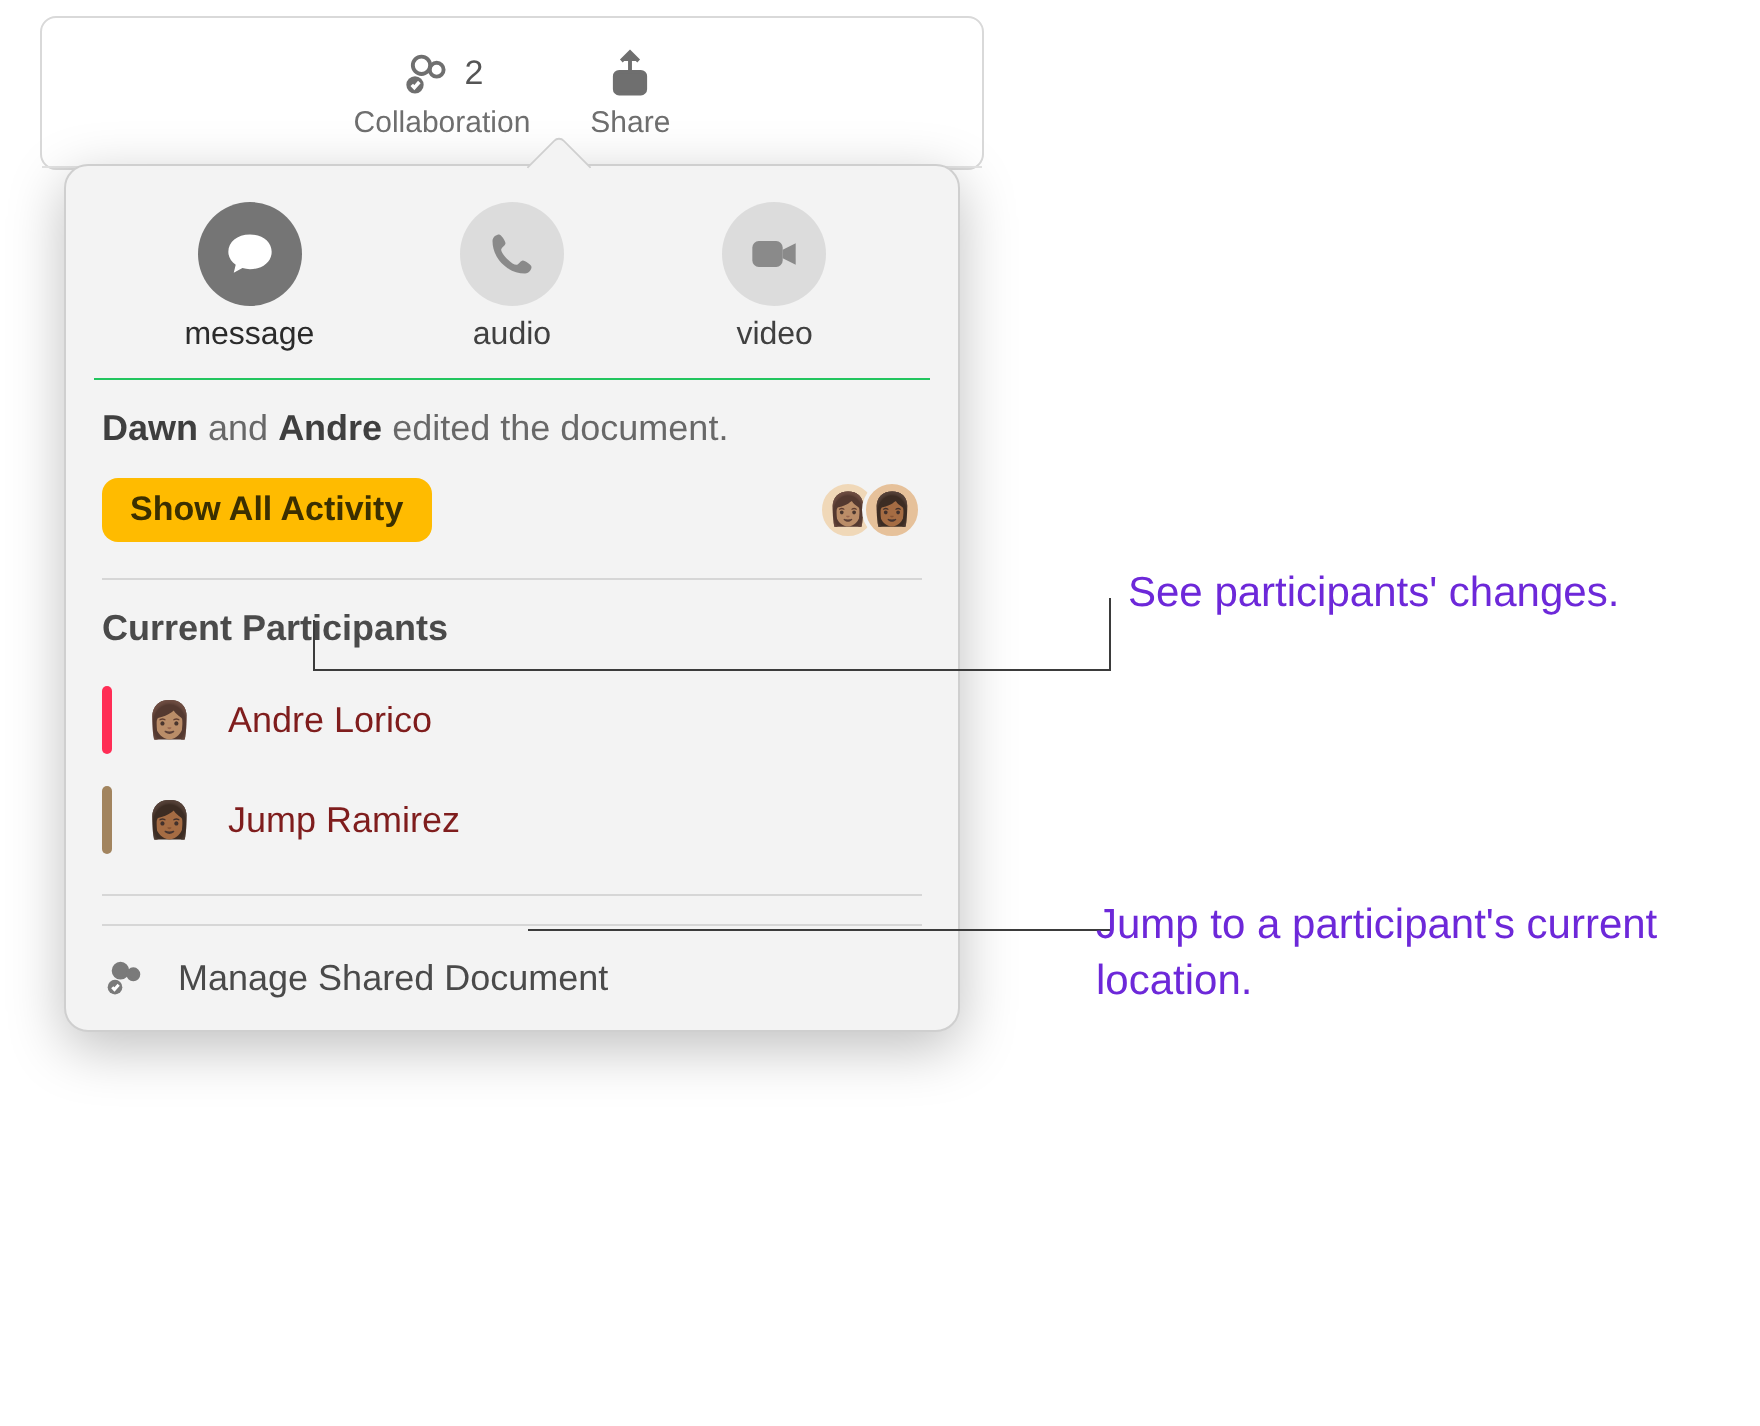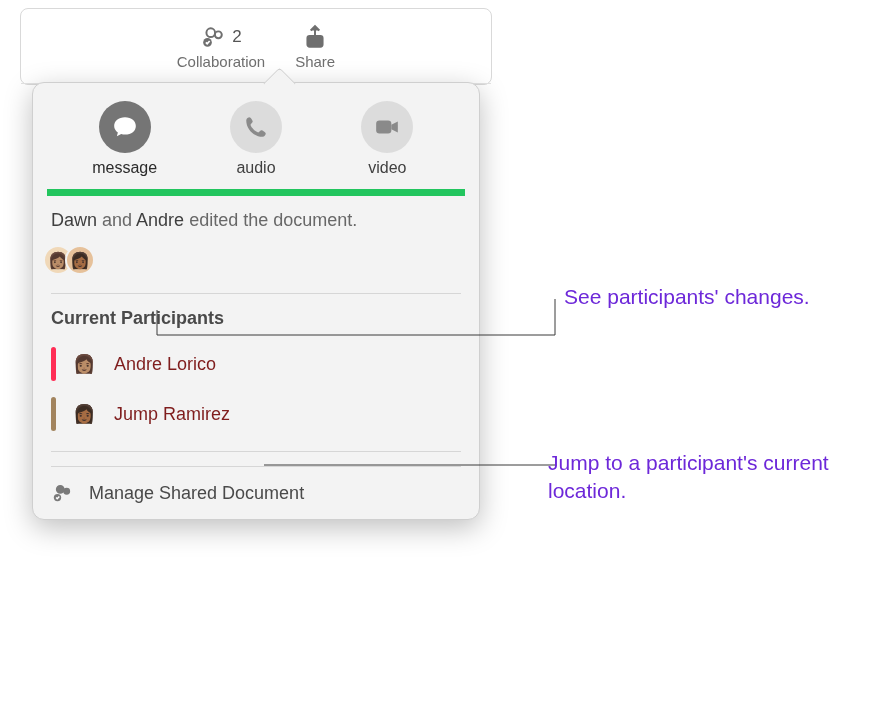--- a/index.html
+++ b/index.html
@@ -76,21 +76,21 @@
       background: #f3f3f3;
       border-left: 1px solid #cfcfcf;
       border-top: 1px solid #cfcfcf;
       transform: rotate(45deg);
       border-top-left-radius: 4px;
     }
     .comm-row {
       display: flex;
       justify-content: space-around;
       padding: 18px 12px 12px;
-      border-bottom: 7px solid #22c55e;
+      border-bottom: 1px solid #22c55e;
       margin: 0 14px;
     }
     .comm-btn {
       display: flex;
       flex-direction: column;
       align-items: center;
       gap: 6px;
       width: 110px;
     }
     .comm-circle {
@@ -114,21 +114,21 @@
       font-size: 18px;
       font-weight: 700;
       color: #4a4a4a;
       margin-bottom: 10px;
     }
     .activity-text {
       font-size: 18px;
       color: #686868;
       margin-bottom: 14px;
     }
-    .activity-text .strong { font-weight: 400; color: #3f3f3f; }
+    .activity-text .strong { font-weight: 700; color: #3f3f3f; }
     .activity-row {
       display: flex;
       align-items: center;
       justify-content: space-between;
       padding-bottom: 18px;
     }
     .pill {
       background: #ffbb00;
       color: #3b2f00;
       font-weight: 600;
@@ -243,20 +243,21 @@
       </div>
       <span class="comm-label">video</span>
     </div>
   </div>
 
   <div class="section">
     <div class="activity-text">
       <span class="strong">Dawn</span><span> and </span><span class="strong">Andre</span><span> edited the document.</span>
     </div>
     <div class="activity-row">
+      <span class="pill">Show All Activity</span>
       <div class="avatar-stack">
         <div class="av tan">👩🏽</div>
         <div class="av brown">👩🏾</div>
       </div>
     </div>
   </div>
 
   <div class="divider"></div>
 
   <div class="section">

